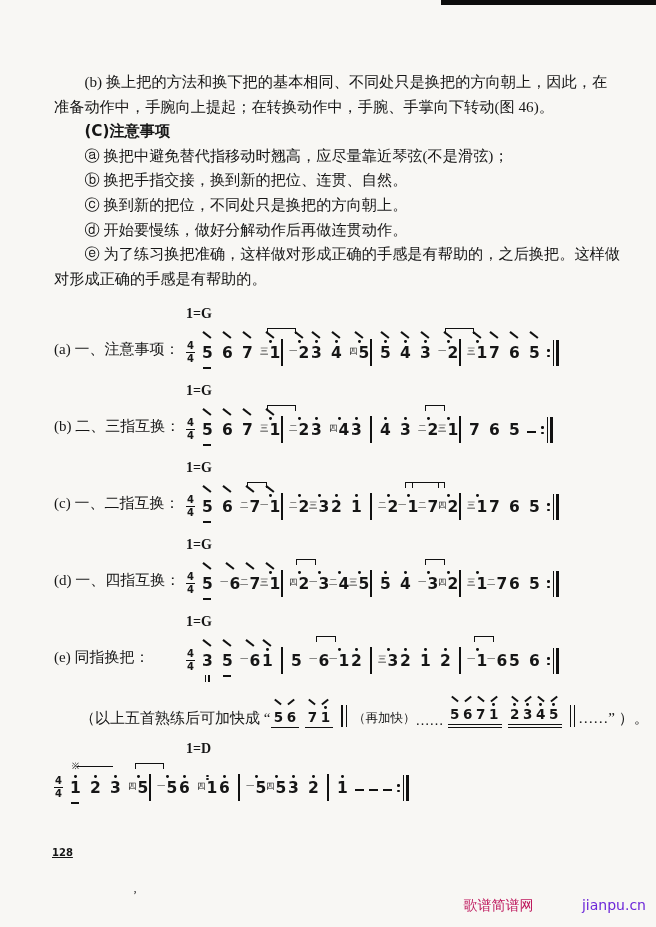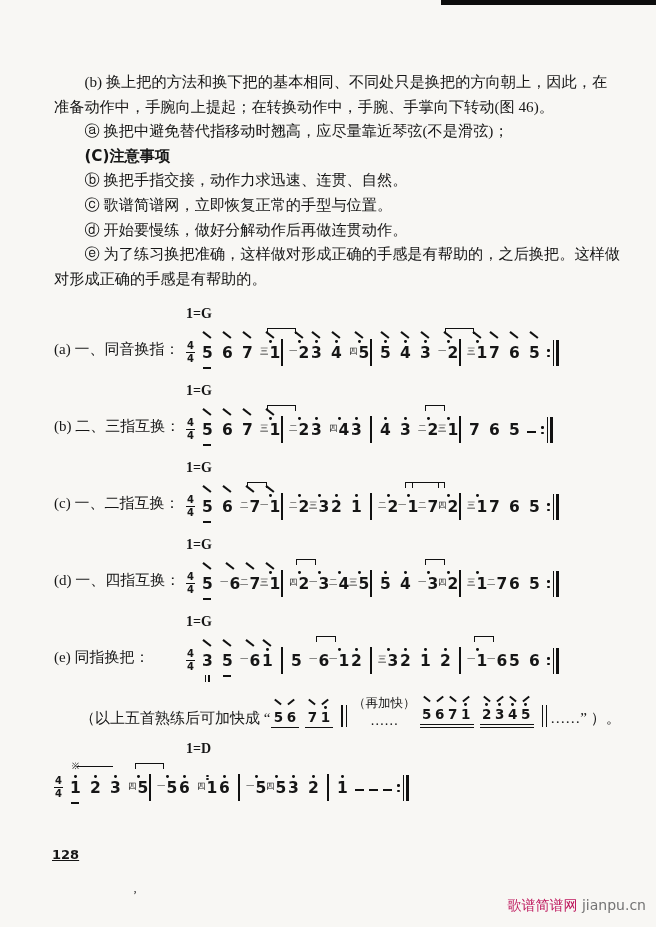--- a/index.html
+++ b/index.html
@@ -57,53 +57,53 @@
   .starline{position:absolute;top:7px;left:62%;width:36px;border-top:1.5px solid #111;}
   
   #accel-row{display:flex;align-items:flex-end;margin:3px 0 13px 26px;font-size:15px;}
   .atxt{align-self:flex-end;line-height:1.3;white-space:nowrap;font-family:Liberation Serif, serif;}
   .grp{display:inline-flex;align-self:flex-end;padding:0 1px;margin:0 5px 0 1px;}
   .g1{border-bottom:1.7px solid #111;}
   .g2{border-bottom:4px double #111;}
   .mn{grid-template-rows:10px 6px 17px;width:12px;margin-right:1px;}
   .mn .digit{font-size:13.5px;}
   .mn .pick{width:8px;margin-bottom:2px;}
-  .stk{display:inline-flex;flex-direction:column;align-items:center;align-self:flex-end;margin:0 3px;}
+  .stk{display:inline-flex;align-items:center;align-self:flex-end;margin:0 3px;}
   .stktop{font-size:12.5px;white-space:nowrap;line-height:1.1;}
   .stkbot{font-size:14px;line-height:1;padding-top:4px;}
   .dbar{display:inline-flex;gap:2.5px;align-self:flex-end;margin:0 3px 1px;}
   .dbar i{width:1.6px;height:22px;background:#111;display:block;}
   
-  #pagenum{position:absolute;left:52px;top:847px;font-size:13px;font-weight:700;
+  #pagenum{position:absolute;left:52px;top:847px;font-size:10px;font-weight:700;
            font-family:"DejaVu Sans",sans-serif;text-decoration:underline;}
   #stray{position:absolute;left:133px;top:888px;font-size:12px;color:#222;}
   #wm{position:absolute;right:10px;top:897px;font-size:14px;font-family:"DejaVu Sans",sans-serif;}
   #wm .cn{color:#be185d;}
-  #wm .url{color:#737373;}
+  #wm .url{color:#6d28d9;margin-left:44px;}
 </style>
 </head>
 <body>
 
 <div class="page">
   <div id="top-bar"></div>
 
   <div class="content">
     <p class="body">(b) 换上把的方法和换下把的基本相同、不同处只是换把的方向朝上，因此，在准备动作中，手腕向上提起；在转换动作中，手腕、手掌向下转动(图 46)。</p>
+    <p class="body hd">(C)注意事项</p>
     <p class="body"><span class="cm">ⓐ</span><span>换把中避免替代指移动时翘高，应尽量靠近琴弦(不是滑弦)；</span></p>
-    <p class="body hd">(C)注意事项</p>
-    <p class="body"><span class="cm">ⓑ</span><span>换把手指交接，动作力求迅速、连贯、自然。</span></p>
-    <p class="body"><span class="cm">ⓒ</span><span>歌谱简谱网，立即恢复正常的手型与位置。</span></p>
+    <p class="body"><span class="cm">ⓑ</span><span>换把手指交接，换到新的把位、连贯、自然。</span></p>
+    <p class="body"><span class="cm">ⓒ</span><span>换到新的把位，不同处只是换把的方向朝上。</span></p>
     <p class="body"><span class="cm">ⓓ</span><span>开始要慢练，做好分解动作后再做连贯动作。</span></p>
     <p class="body"><span class="cm">ⓔ</span><span>为了练习换把准确，这样做对形成正确的手感是有帮助的，之后换把。这样做对形成正确的手感是有帮助的。</span></p>
 
     <div id="music-section">
         <div class="mline">
           <div class="mkey">1=G</div>
           <div class="mrow">
-            <span class="mlabel">(a) 一、同音换指：</span>
+            <span class="mlabel">(a) 一、注意事项：</span>
             <span class="mtoks">
               <span class="tok">
                 <span class="tsw">
                   <span class="tsa">4</span>
                   <span class="tsb">4</span>
                 </span>
               </span>
               <span class="tok note">
                 <span class="trow">
                   <i class="pick pd"></i>

